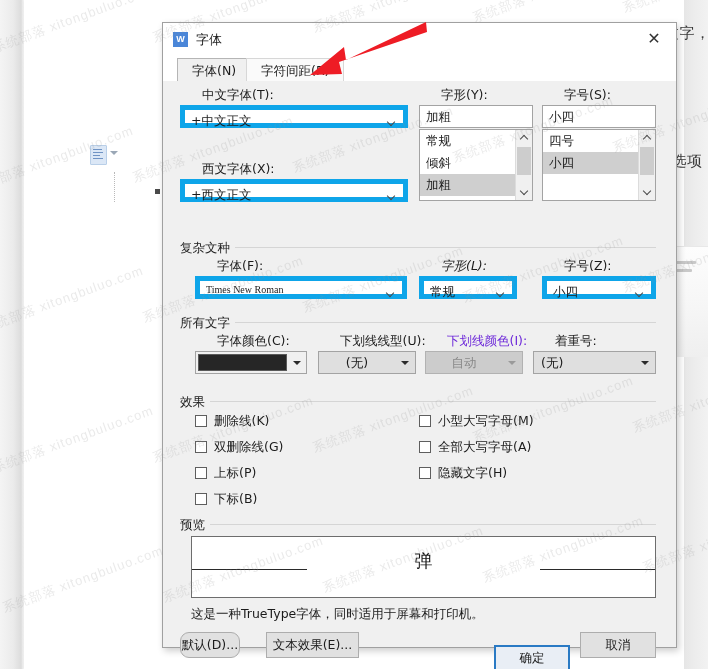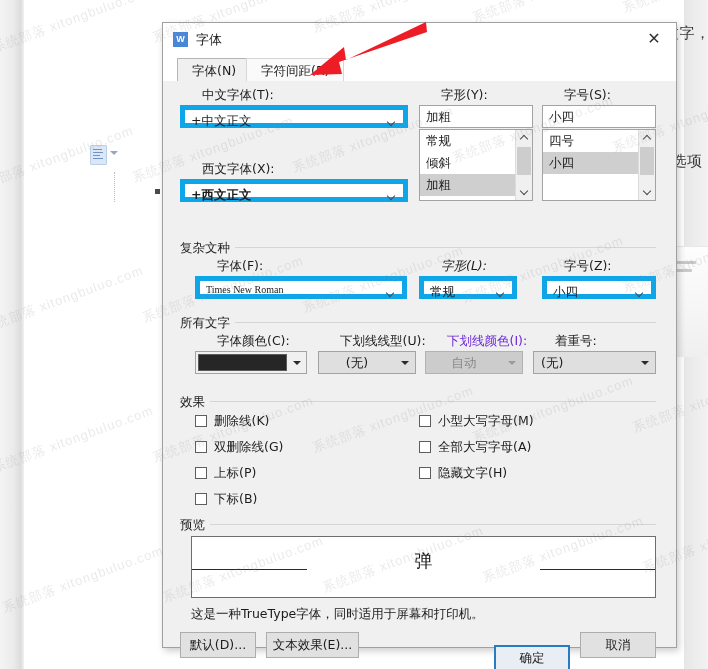--- a/index.html
+++ b/index.html
@@ -512,21 +512,21 @@
 
   <div class="dialog-body">
 
     <div class="lbl" style="left:17px; top:6px;">中文字体(T):</div>
     <div class="combo" style="left:17px; top:24px; width:228px;">
       <div class="val">+中文正文</div>
       <div class="arrow"></div>
     </div>
 
     <div class="lbl" style="left:17px; top:80px;">西文字体(X):</div>
-    <div class="combo" style="left:17px; top:98px; width:228px;font-weight:bold;">
+    <div class="combo" style="left:17px; top:98px; width:228px;">
       <div class="val">+西文正文</div>
       <div class="arrow"></div>
     </div>
 
     <div class="lbl" style="left:256px; top:6px;">字形(Y):</div>
     <div class="listedit" style="left:256px; top:24px; width:114px;">
       <div class="val">加粗</div>
     </div>
     <div class="listbox" style="left:256px; top:48px; width:114px; height:72px;">
       <div class="item">常规</div>
@@ -638,21 +638,21 @@
     <div class="group-title" style="left:17px; top:436px;">预览</div>
 
     <div class="preview-box" style="left:28px; top:455px; width:465px; height:62px;">
       <div class="preview-rule" style="left:0px; width:115px;"></div>
       <div class="preview-rule" style="right:0px; width:115px;"></div>
       <div class="preview-sample">弹</div>
     </div>
 
     <div class="preview-note" style="left:28px; top:525px;">这是一种TrueType字体，同时适用于屏幕和打印机。</div>
 
-    <div class="pbtn" style="left:17px; top:551px; width:76px;">默认(D)...</div>
+    <div class="pbtn" style="left:17px; top:551px; width:60px;border-radius:9px;">默认(D)...</div>
     <div class="pbtn" style="left:103px; top:551px; width:93px;">文本效果(E)...</div>
     <div class="pbtn primary" style="left:331px; top:564px; width:76px;">
       <span>确定</span>
     </div>
     <div class="pbtn" style="left:417px; top:551px; width:76px;">取消</div>
   </div>
 </div>
 
 <svg id="annot-arrow" viewBox="0 0 130 66">
   <polygon id="arrow-poly" points="128,4 48,42 46,29 12,57 44,56 41,44 129,14" fill="#ee1c25"></polygon>

